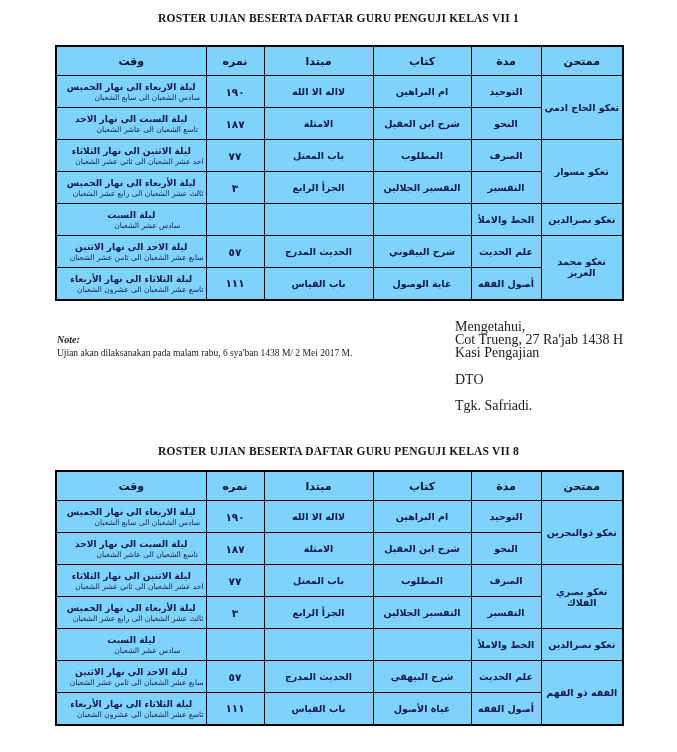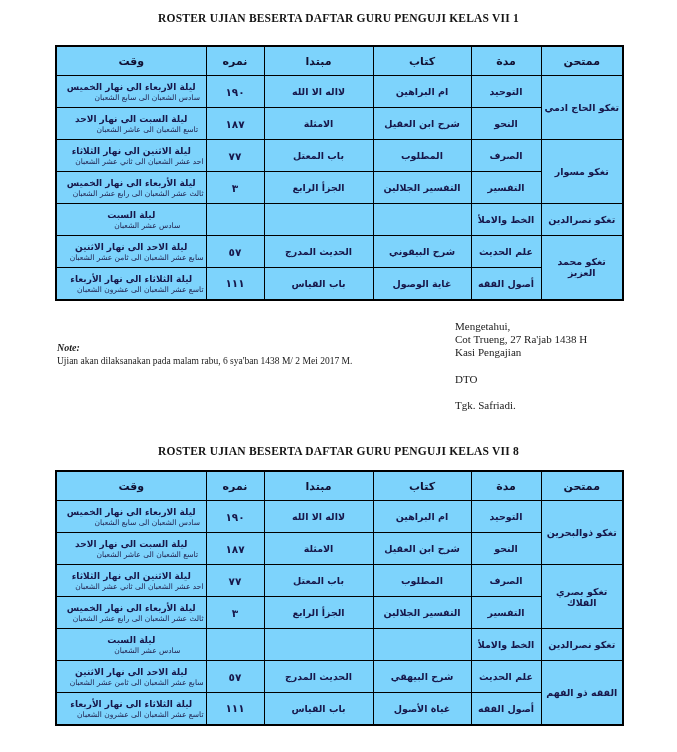--- a/index.html
+++ b/index.html
@@ -31,21 +31,21 @@
   .hdr{font-size:11px;font-weight:bold;color:#111133;}
   .w1{font-size:9px;font-weight:bold;line-height:12px;white-space:nowrap;}
   .w2{font-size:7.5px;line-height:9px;white-space:nowrap;color:#22224f;margin-left:32px;}
   .num{font-size:10.5px;font-weight:bold;letter-spacing:2px;}
   .txt{font-size:9.5px;font-weight:bold;}
 
   .note{position:absolute;width:340px;color:#1a1a1a;}
   .note-label{font-size:10px;font-weight:bold;font-style:italic;margin-bottom:3px;}
   .note-text{font-size:9.5px;}
 
-  .sign{position:absolute;width:210px;color:#1a1a1a;font-size:11px;line-height:13px;}
+  .sign{position:absolute;width:210px;color:#1a1a1a;font-size:14px;line-height:13px;}
   .sign-dto{margin-top:14px;}
   .sign-name{margin-top:13px;}
 </style>
 </head>
 <body>
 
 <div class="page">
 
   <div class="doc-title" style="top:12px">ROSTER UJIAN BESERTA DAFTAR GURU PENGUJI KELAS VII 1</div>
 
@@ -139,21 +139,21 @@
           <div class="w2 ar">تاسع عشر الشعبان الى عشرون الشعبان</div>
         </td>
         <td class="num ar">١١١</td>
         <td class="txt ar">باب القياس</td>
         <td class="txt ar">غاية الوصول</td>
         <td class="txt ar">أصول الفقه</td>
       </tr>
     </tbody>
   </table>
 
-  <div class="note" style="left:57px;top:342px">
+  <div class="note" style="left:57px;top:334px">
     <div class="note-label">Note:</div>
     <div class="note-text">Ujian akan dilaksanakan pada malam rabu, 6 sya'ban 1438 M/ 2 Mei 2017 M.</div>
   </div>
 
   <div class="sign" style="left:455px;top:320px">
     <div>Mengetahui,</div>
     <div>Cot Trueng, 27 Ra'jab 1438 H</div>
     <div>Kasi Pengajian</div>
     <div class="sign-dto">DTO</div>
     <div class="sign-name">Tgk. Safriadi.</div>

